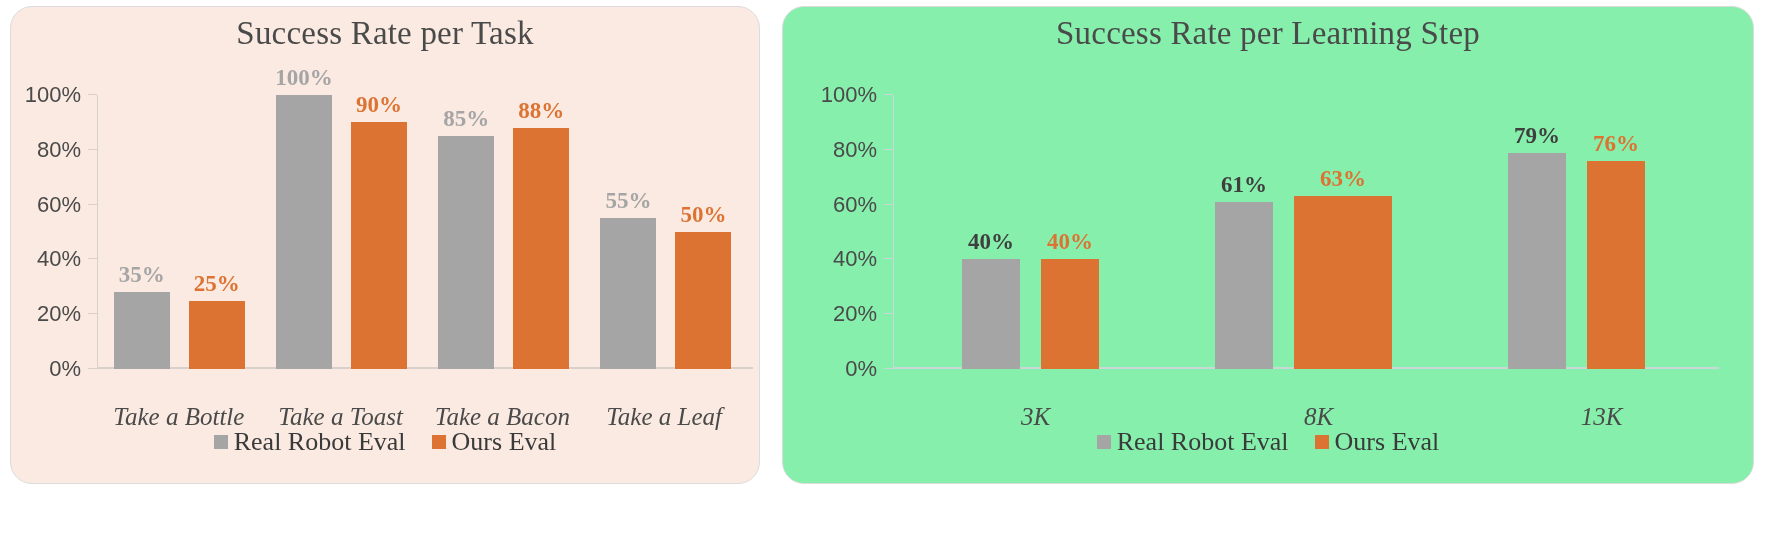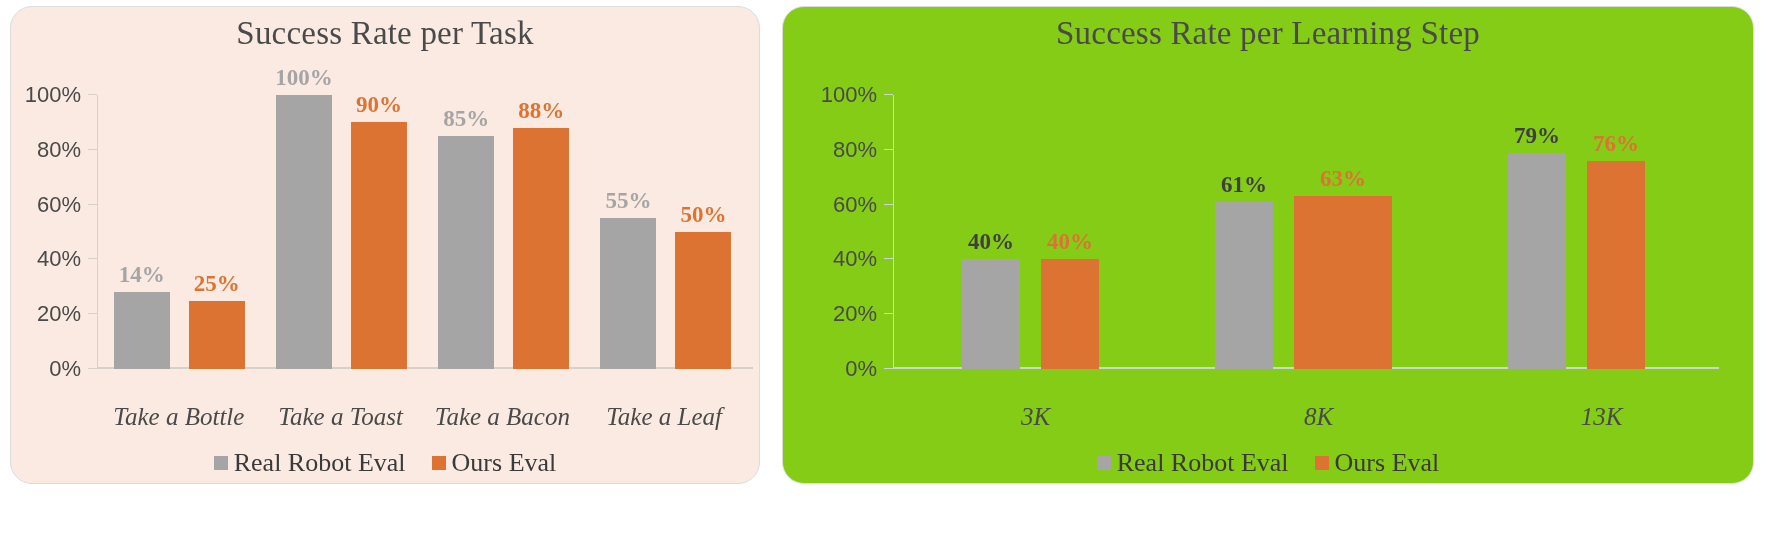--- a/index.html
+++ b/index.html
@@ -24,21 +24,21 @@
     border:1px solid #dcdcdc;
   }
   .panel.left{
     width:750px;height:478px;
     margin:6px 0 0 10px;
     background:#faeae1;
   }
   .panel.right{
     width:972px;height:478px;
     margin:6px 0 0 22px;
-    background:#84cc16;
+    background:#86efac;
   }
 
   
   .chart-title{
     position:absolute;left:0;right:0;top:8px;
     text-align:center;
     font-family:"Liberation Serif", serif;
     font-size:33px;
     color:#4a4a4a;
     letter-spacing:.2px;
@@ -151,21 +151,20 @@
   }
 
   
   .legend{
     position:absolute;
     left:0;right:0;top:420px;
     display:flex;
     justify-content:center;
     align-items:center;
     gap:26px;
-    margin-top:21px;
   }
   .legend-item{
     display:flex;
     align-items:center;
     gap:6px;
   }
   .swatch{
     width:14px;height:14px;
     display:inline-block;
   }
@@ -186,21 +185,21 @@
   <div class="panel left">
     <div class="chart-title">Success Rate per Task</div>
 
     <div class="plot" id="plot-left">
       <div class="yaxis"></div>
       <div class="baseline"></div>
       <div class="groups" id="groups-left">
           <div class="group">
             <div class="barwrap">
               <div class="bar gray" style="height: 28%;">
-                <div class="vlabel gray">14%</div>
+                <div class="vlabel gray">35%</div>
               </div>
               <div class="gap"></div>
               <div class="bar orange" style="height: 25%;">
                 <div class="vlabel orange">25%</div>
               </div>
             </div>
           </div>
           <div class="group">
             <div class="barwrap">
               <div class="bar gray" style="height: 100%;">

